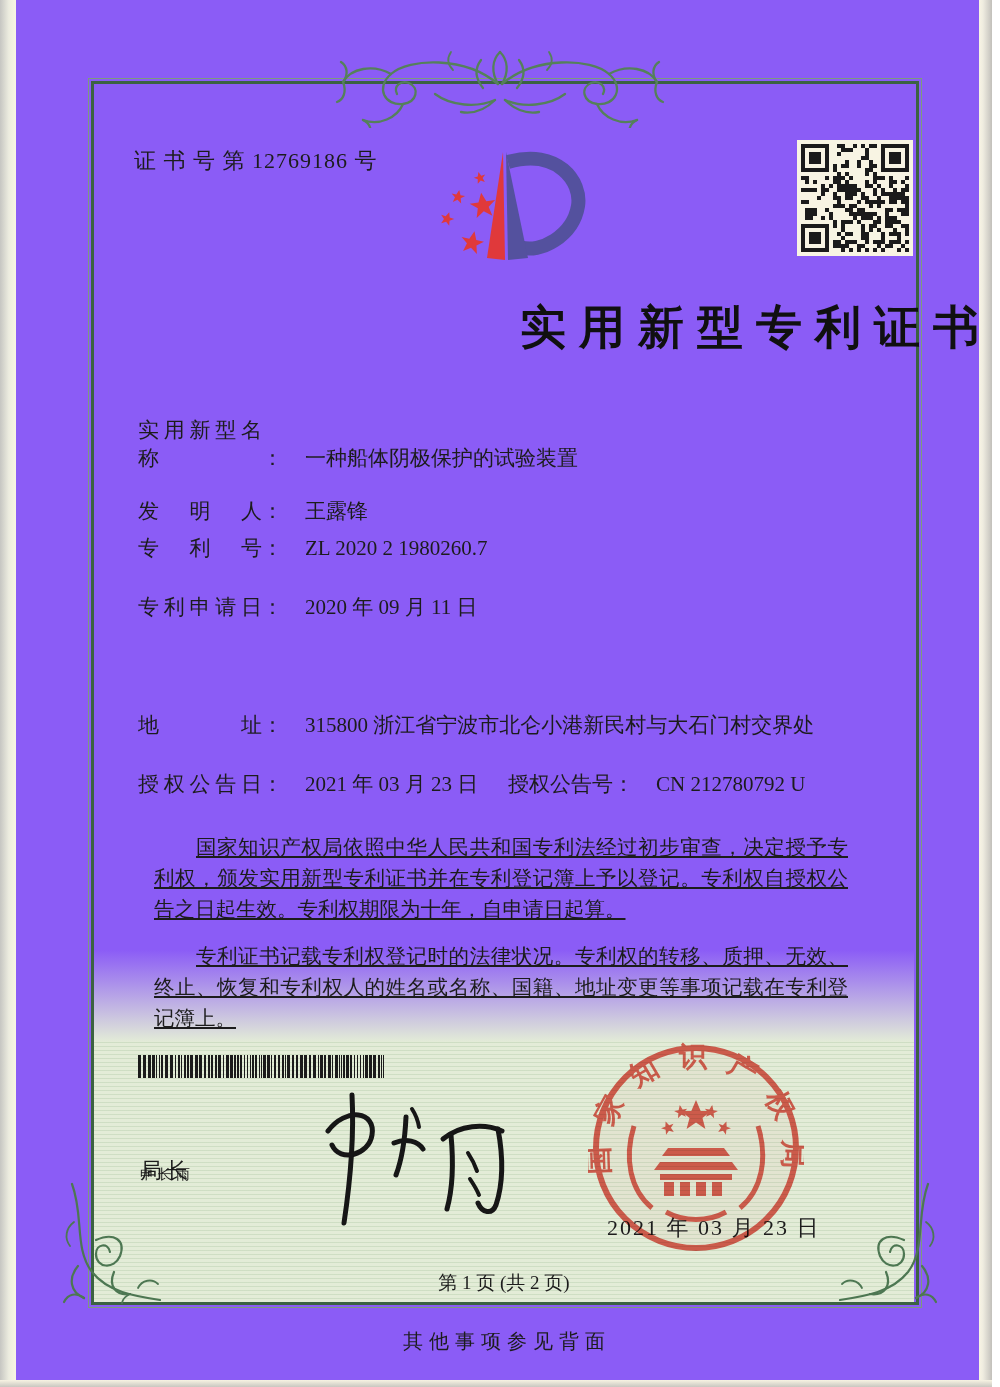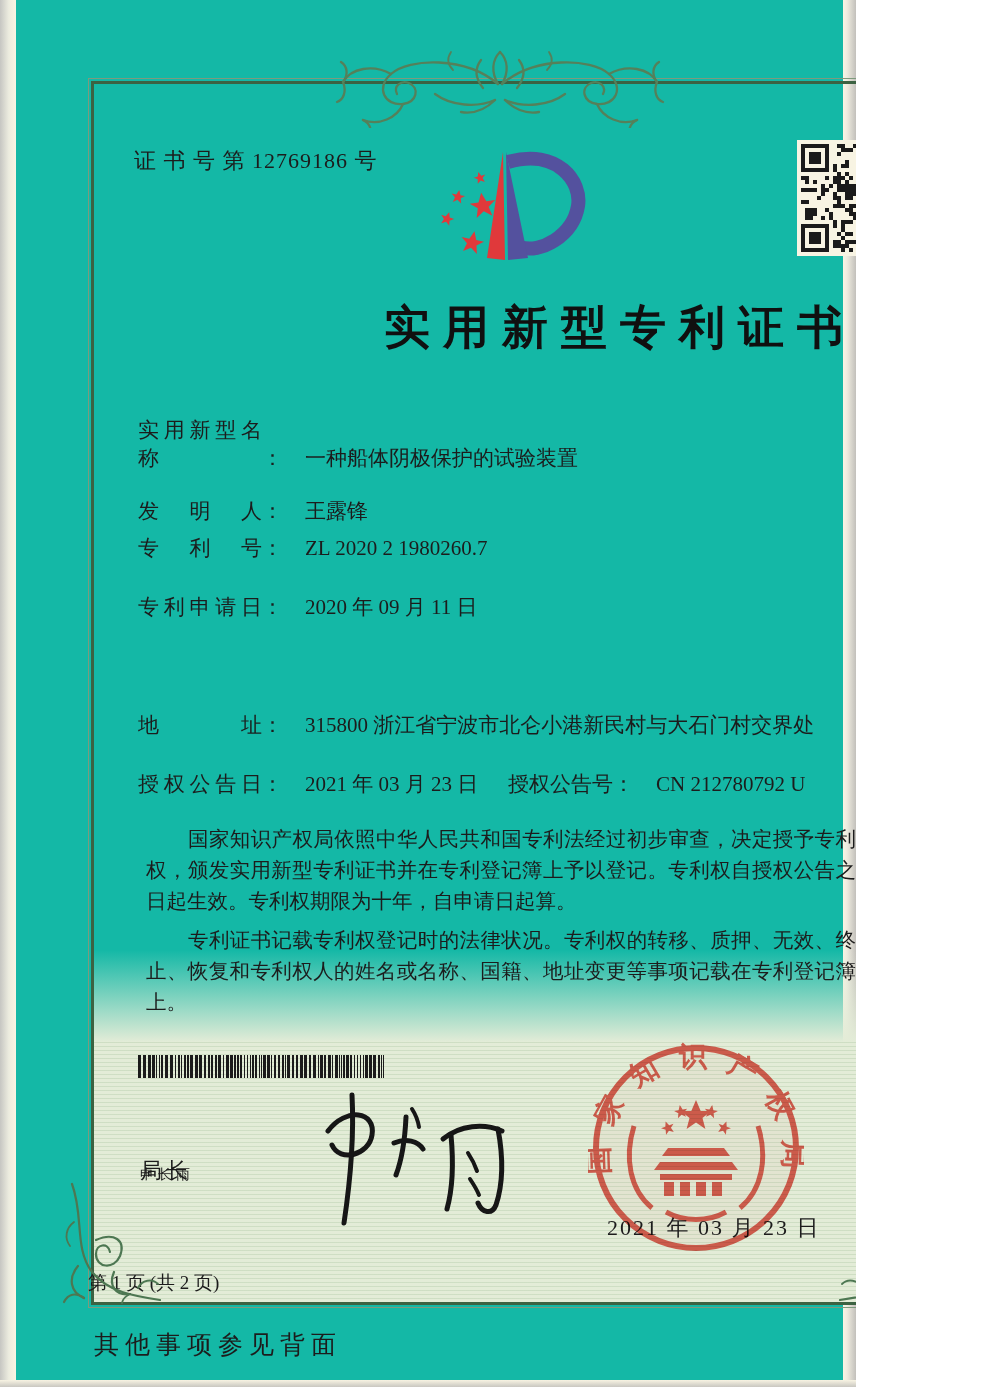--- a/index.html
+++ b/index.html
@@ -1,18 +1,18 @@
 <!DOCTYPE html>
 <html><head>
 <meta charset="utf-8">
 <style>
   html,body { margin:0; padding:0; }
   .page {
-    position:relative; width:856px; height:1387px;
-    background:#14b8a6; overflow:hidden;
+    position:relative; width:992px; height:1387px;
+    background:#8b5cf6; overflow:hidden;
     font-family:"Liberation Serif","DejaVu Serif",serif;
     color:#1c1c1c;
   }
   .abs { position:absolute; }
   
   .edge-left  { left:0; top:0; bottom:0; width:16px;
     background:linear-gradient(to right,#c6c6c2,#ececdf 55%,#f8f4e3); }
   .edge-right { right:0; top:0; bottom:0; width:13px;
     background:linear-gradient(to left,#c2c0bb,#efece0 70%,#f8f4e3); }
   .edge-bottom{ left:0; right:0; bottom:0; height:7px;
@@ -30,29 +30,29 @@
       #e3ecd7; }
   .cert-no { left:134px; top:146px; font-size:22px; letter-spacing:1px; }
   .title { left:0; top:297px; width:100%; text-align:right;
     font-size:46px; font-weight:bold; letter-spacing:13px; text-indent:13px; color:#101010; }
   .frow { left:138px; width:760px; height:30px; font-size:21px; }
   .flabel { display:inline-block; width:124px; text-align:justify; text-align-last:justify; }
   .fval { margin-left:22px; }
   .grant-col2 { position:absolute; left:370px; top:0; }
   .paras { left:138px; top:816px; width:726px; font-size:20.5px; line-height:31px;
     text-align:justify; }
-  .paras p { margin:8px; text-indent:2.05em; }
+  .paras p { margin:16px; text-indent:2.05em;text-decoration:underline; }
   .sig-title { left:140px; top:1120px; font-size:22px; letter-spacing:4px;margin-top:36px; }
   .sig-name  { left:140px; top:1166px; font-size:14px; letter-spacing:4px; }
   .seal-wrap { left:588px; top:1040px; width:216px; height:216px;
     mix-blend-mode:multiply; opacity:.93; z-index:5; }
   .seal-date { left:607px; top:1213px; font-size:22px; letter-spacing:2px; z-index:4; }
-  .page-info { left:88px; top:1270px; width:832px; font-size:19px; }
-  .back-note { left:88px; top:1328px; width:832px; text-align:left;
-    font-size:25px; letter-spacing:6px; text-indent:6px; }
+  .page-info { left:88px; top:1270px; width:832px; text-align:center; font-size:19px; }
+  .back-note { left:88px; top:1328px; width:832px; text-align:center;
+    font-size:20px; letter-spacing:6px; text-indent:6px; }
   .logo-wrap { left:430px; top:140px; width:160px; height:132px; }
   .qr-wrap { left:797px; top:140px; width:116px; height:116px; }
   .barcode-wrap { left:138px; top:1055px; width:248px; height:23px; z-index:3; }
   .signature-wrap { left:288px; top:1083px; width:245px; height:148px; z-index:3; }
   .orn-top { left:335px; top:48px; width:330px; height:80px; z-index:2; }
   .orn-bl { left:62px; top:1182px; width:100px; height:122px; z-index:2; }
   .orn-br { left:838px; top:1182px; width:100px; height:122px; z-index:2; }
 </style>
 </head>
 <body>

